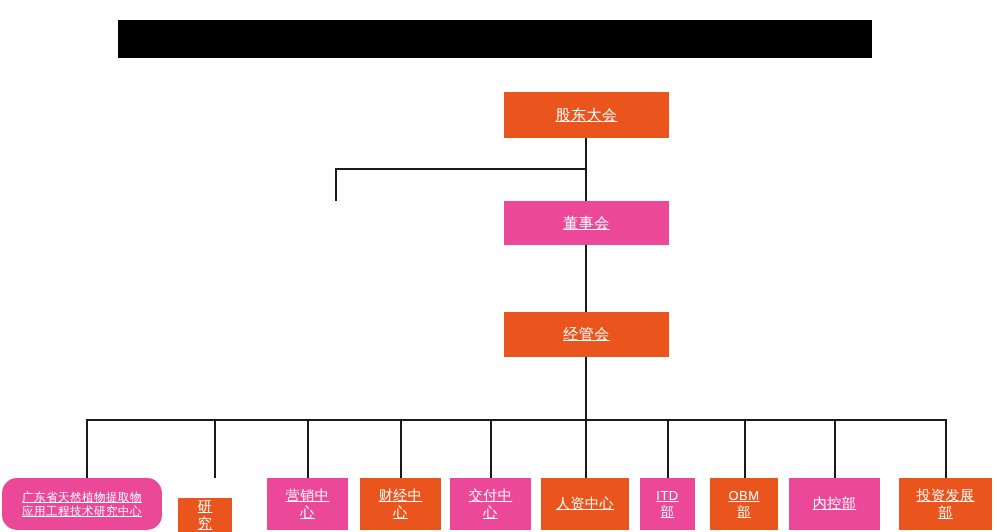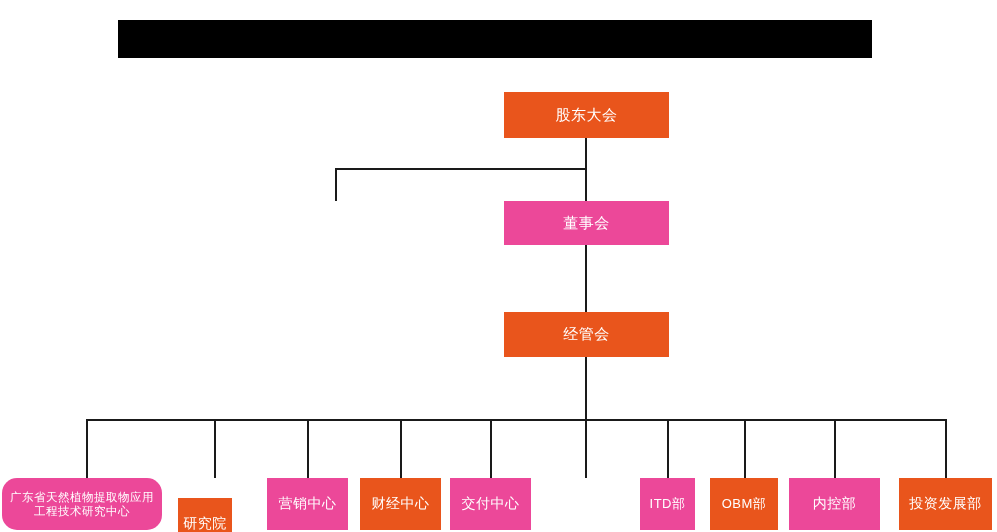--- a/index.html
+++ b/index.html
@@ -40,22 +40,23 @@
   
   .node {
     position: absolute;
     box-sizing: border-box;
     display: flex;
     align-items: center;
     justify-content: center;
     text-align: center;
     color: #ffffff;
     line-height: 1.25;
-    padding: 2px 3px;
+    padding: 2px 15px;
     letter-spacing: 0.5px;
+    text-decoration: underline;
   }
   .node.dark   { background: #E9551C; }
   .node.light  { background: #ec4899; }
 
   .node-label {
     display: block;
     width: 100%;
   }
 
   .size-lg  { font-size: 15px; }
@@ -120,20 +121,23 @@
   </div>
 
   <div class="node dark size-md" style="left:360px; top:478px; width:81px; height:52px;">
     <span class="node-label">财经中心</span>
   </div>
 
   <div class="node light size-md" style="left:450px; top:478px; width:81px; height:52px;">
     <span class="node-label">交付中心</span>
   </div>
 
+  <div class="node dark size-md" style="left:541px; top:478px; width:88px; height:52px;">
+    <span class="node-label">人资中心</span>
+  </div>
 
   <div class="node light size-sm" style="left:640px; top:478px; width:55px; height:52px;">
     <span class="node-label">ITD部</span>
   </div>
 
   <div class="node dark size-sm" style="left:710px; top:478px; width:68px; height:52px;">
     <span class="node-label">OBM部</span>
   </div>
 
   <div class="node light size-md" style="left:789px; top:478px; width:91px; height:52px;">

